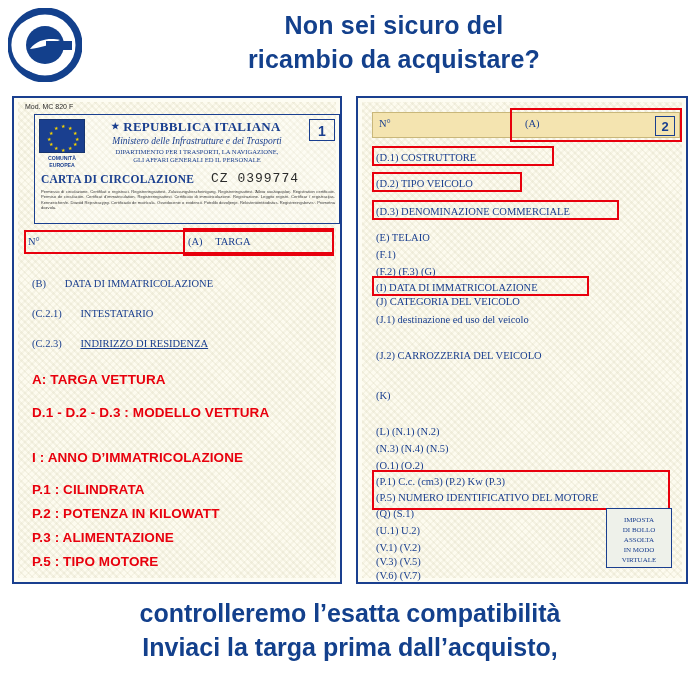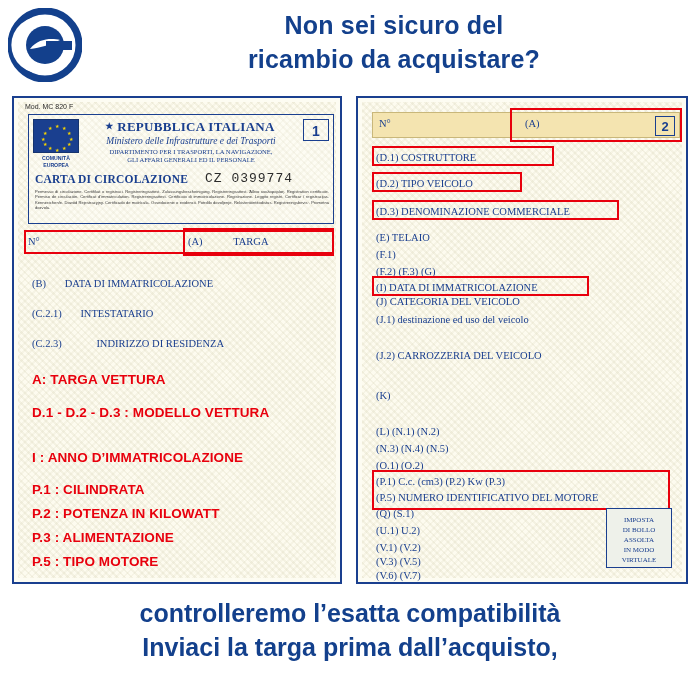--- a/index.html
+++ b/index.html
@@ -76,21 +76,21 @@
     position: absolute;
     left: 7px;
     top: 1px;
     font-size: 7px;
     color: #2b2b2b;
   }
 
   
   .card-top {
     position: absolute;
-    left: 10px;
+    left: 16px;
     top: 12px;
     width: 306px;
     height: 110px;
     border: 1.5px solid #1a3f8f;
     box-sizing: border-box;
     background: rgba(255,255,255,.25);
   }
   .eu-flag {
     position: absolute;
     left: 4px;
@@ -359,36 +359,36 @@
       <div class="carta-title">CARTA DI CIRCOLAZIONE</div>
       <div class="carta-code">CZ 0399774</div>
       <div class="fineprint">Permesso di circolazione. Certifikat o registraci. Registreringsattest. Zulassungsbescheinigung. Registreringsattest. Άδεια κυκλοφορίας. Registration certificate. Permiso de circulación. Certificat d'immatriculation. Registreringsattest. Certificato di immatricolazione. Registrazione. Leggito registri. Certificar ī registracijas. Kennzeichen/e. Dowód Rejestracyjny. Certificado de matrícula. Osvedocenie o evidencii. Potrdilo dovoljenje. Rekisteriöintitodistus. Registreringsbevis·. Prometna dozvola.</div>
     </div>
 
     <div class="row-line" style="left:10px; top:134px;">
       <span>N°</span>
     </div>
     <div class="row-line" style="left:170px; top:134px;">
       <span>(A)</span>
-      <span style="margin-left:28px;">TARGA</span>
+      <span style="margin-left:10px;">TARGA</span>
     </div>
     <div class="redbox" style="left:6px; top:128px; width:310px; height:24px;"></div>
     <div class="redbox" style="left:165px; top:126px; width:151px; height:28px;"></div>
 
     <div class="row-line" style="left:14px; top:176px;">
       <span>(B)</span>
       <span style="margin-left:16px;">DATA DI IMMATRICOLAZIONE</span>
     </div>
     <div class="row-line" style="left:14px; top:206px;">
       <span>(C.2.1)</span>
       <span style="margin-left:16px;">INTESTATARIO</span>
     </div>
     <div class="row-line" style="left:14px; top:236px;">
       <span>(C.2.3)</span>
-      <span style="margin-left:32px;">INDIRIZZO DI RESIDENZA</span>
+      <span style="margin-left:16px;text-decoration:underline;">INDIRIZZO DI RESIDENZA</span>
     </div>
 
     <div class="annot" style="left:14px; top:270px;">A: TARGA VETTURA</div>
     <div class="annot" style="left:14px; top:303px;">D.1 - D.2 - D.3 : MODELLO VETTURA</div>
     <div class="annot" style="left:14px; top:348px;">I : ANNO D’IMMATRICOLAZIONE</div>
     <div class="annot" style="left:14px; top:380px;">P.1 : CILINDRATA</div>
     <div class="annot" style="left:14px; top:404px;">P.2 : POTENZA IN KILOWATT</div>
     <div class="annot" style="left:14px; top:428px;">P.3 : ALIMENTAZIONE</div>
     <div class="annot" style="left:14px; top:452px;">P.5 :  TIPO MOTORE</div>
   </div>

